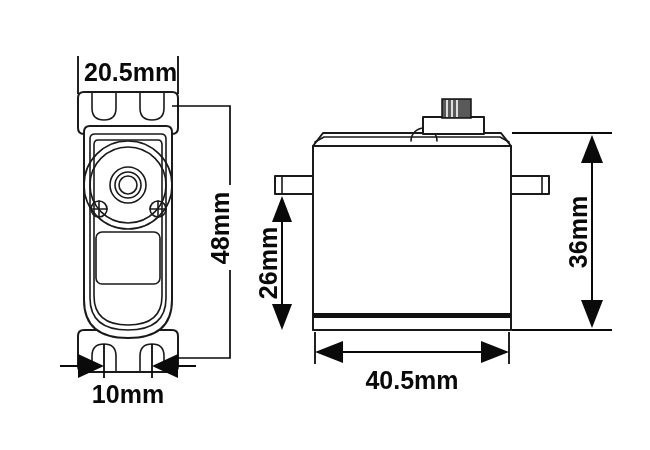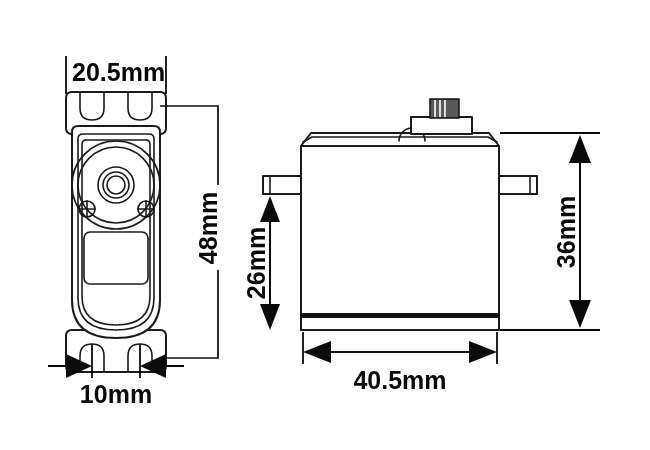--- a/index.html
+++ b/index.html
@@ -6,21 +6,21 @@
   html,body{margin:0;padding:0;}
   body{
     width:650px;height:450px;
     background:#ffffff;
     font-family:"Liberation Sans", sans-serif;
     overflow:hidden;
     position:relative;
   }
   #drawing-root{
     position:absolute;
-    top:0;left:0;
+    top:0;left:12px;
     width:539px;height:450px;
   }
   svg{display:block;}
   .dim-text{
     font-family:"Liberation Sans", sans-serif;
     font-weight:bold;
     font-size:25px;
     fill:#0a0a0a;
     dominant-baseline:middle;
   }

